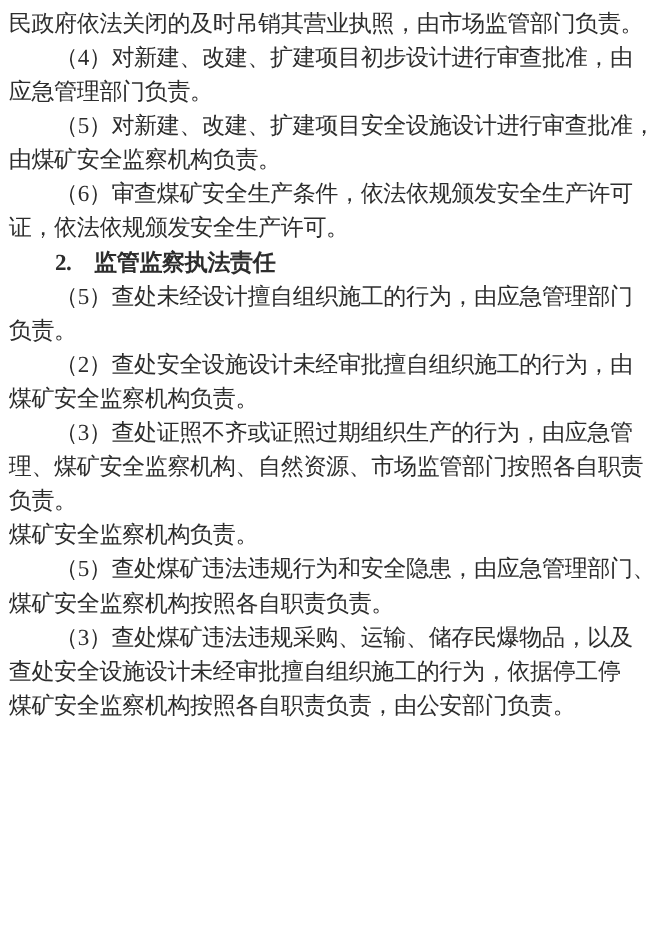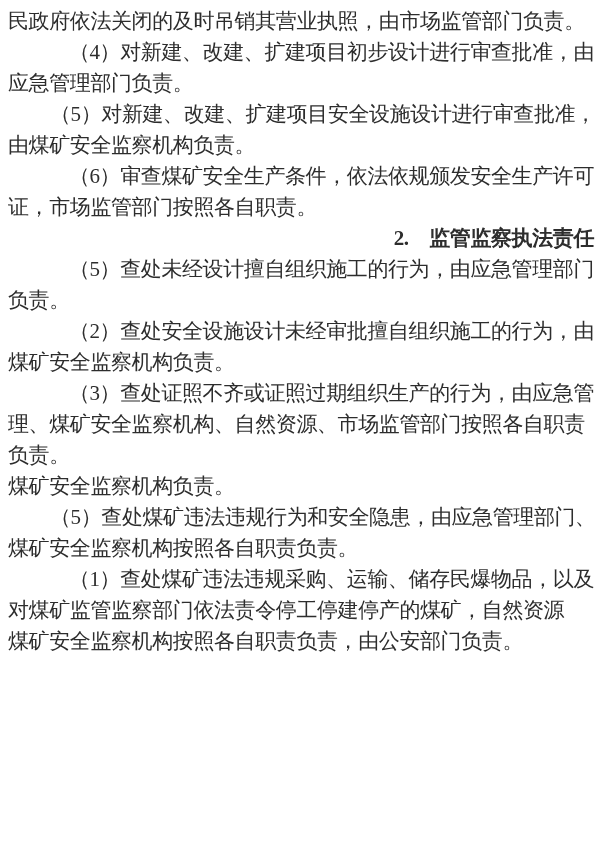--- a/index.html
+++ b/index.html
@@ -23,21 +23,20 @@
   }
   .line {
     font-size: 21px;
     line-height: 31px;
     letter-spacing: -0.4px;
     color: #2d2d2d;
     white-space: nowrap;
   }
   .line.indent {
     padding-left: 42px;
-    text-align: right;
   }
   .line.bold {
     font-weight: bold;
   }
   .page-number {
     position: absolute;
     top: 760px;
     left: 253px;
     width: 24px;
     text-align: left;
@@ -68,34 +67,34 @@
 
 <div class="page">
 
   <div class="doc-body" id="doc-body">
       <div class="line">民政府依法关闭的及时吊销其营业执照，由市场监管部门负责。</div>
       <div class="line indent">（4）对新建、改建、扩建项目初步设计进行审查批准，由</div>
       <div class="line">应急管理部门负责。</div>
       <div class="line indent">（5）对新建、改建、扩建项目安全设施设计进行审查批准，</div>
       <div class="line">由煤矿安全监察机构负责。</div>
       <div class="line indent">（6）审查煤矿安全生产条件，依法依规颁发安全生产许可</div>
-      <div class="line">证，市场监管部门按照各自职责。</div>
+      <div class="line">证，依法依规颁发安全生产许可。</div>
       <div class="line indent bold">2.　监管监察执法责任</div>
       <div class="line indent">（5）查处未经设计擅自组织施工的行为，由应急管理部门</div>
       <div class="line">负责。</div>
       <div class="line indent">（2）查处安全设施设计未经审批擅自组织施工的行为，由</div>
       <div class="line">煤矿安全监察机构负责。</div>
       <div class="line indent">（3）查处证照不齐或证照过期组织生产的行为，由应急管</div>
       <div class="line">理、煤矿安全监察机构、自然资源、市场监管部门按照各自职责</div>
       <div class="line">负责。</div>
       <div class="line">煤矿安全监察机构负责。</div>
       <div class="line indent">（5）查处煤矿违法违规行为和安全隐患，由应急管理部门、</div>
       <div class="line">煤矿安全监察机构按照各自职责负责。</div>
-      <div class="line indent">（1）查处煤矿违法违规采购、运输、储存民爆物品，以及</div>
-      <div class="line">对煤矿监管监察部门依法责令停工停建停产的煤矿，自然资源</div>
+      <div class="line indent">（3）查处煤矿违法违规采购、运输、储存民爆物品，以及</div>
+      <div class="line">查处安全设施设计未经审批擅自组织施工的行为，依据停工停</div>
       <div class="line">煤矿安全监察机构按照各自职责负责，由公安部门负责。</div>
     </div>
 
   <div class="page-number">35</div>
 
   <div class="watermark">
     <span class="watermark-icon">
       <svg width="36" height="32" viewBox="0 0 36 32">
         <ellipse cx="13.5" cy="12" rx="11" ry="9.5" fill="none" stroke="#cccccc" stroke-width="1.6"></ellipse>
         <circle cx="10" cy="10.2" r="1.3" fill="#cccccc"></circle>

